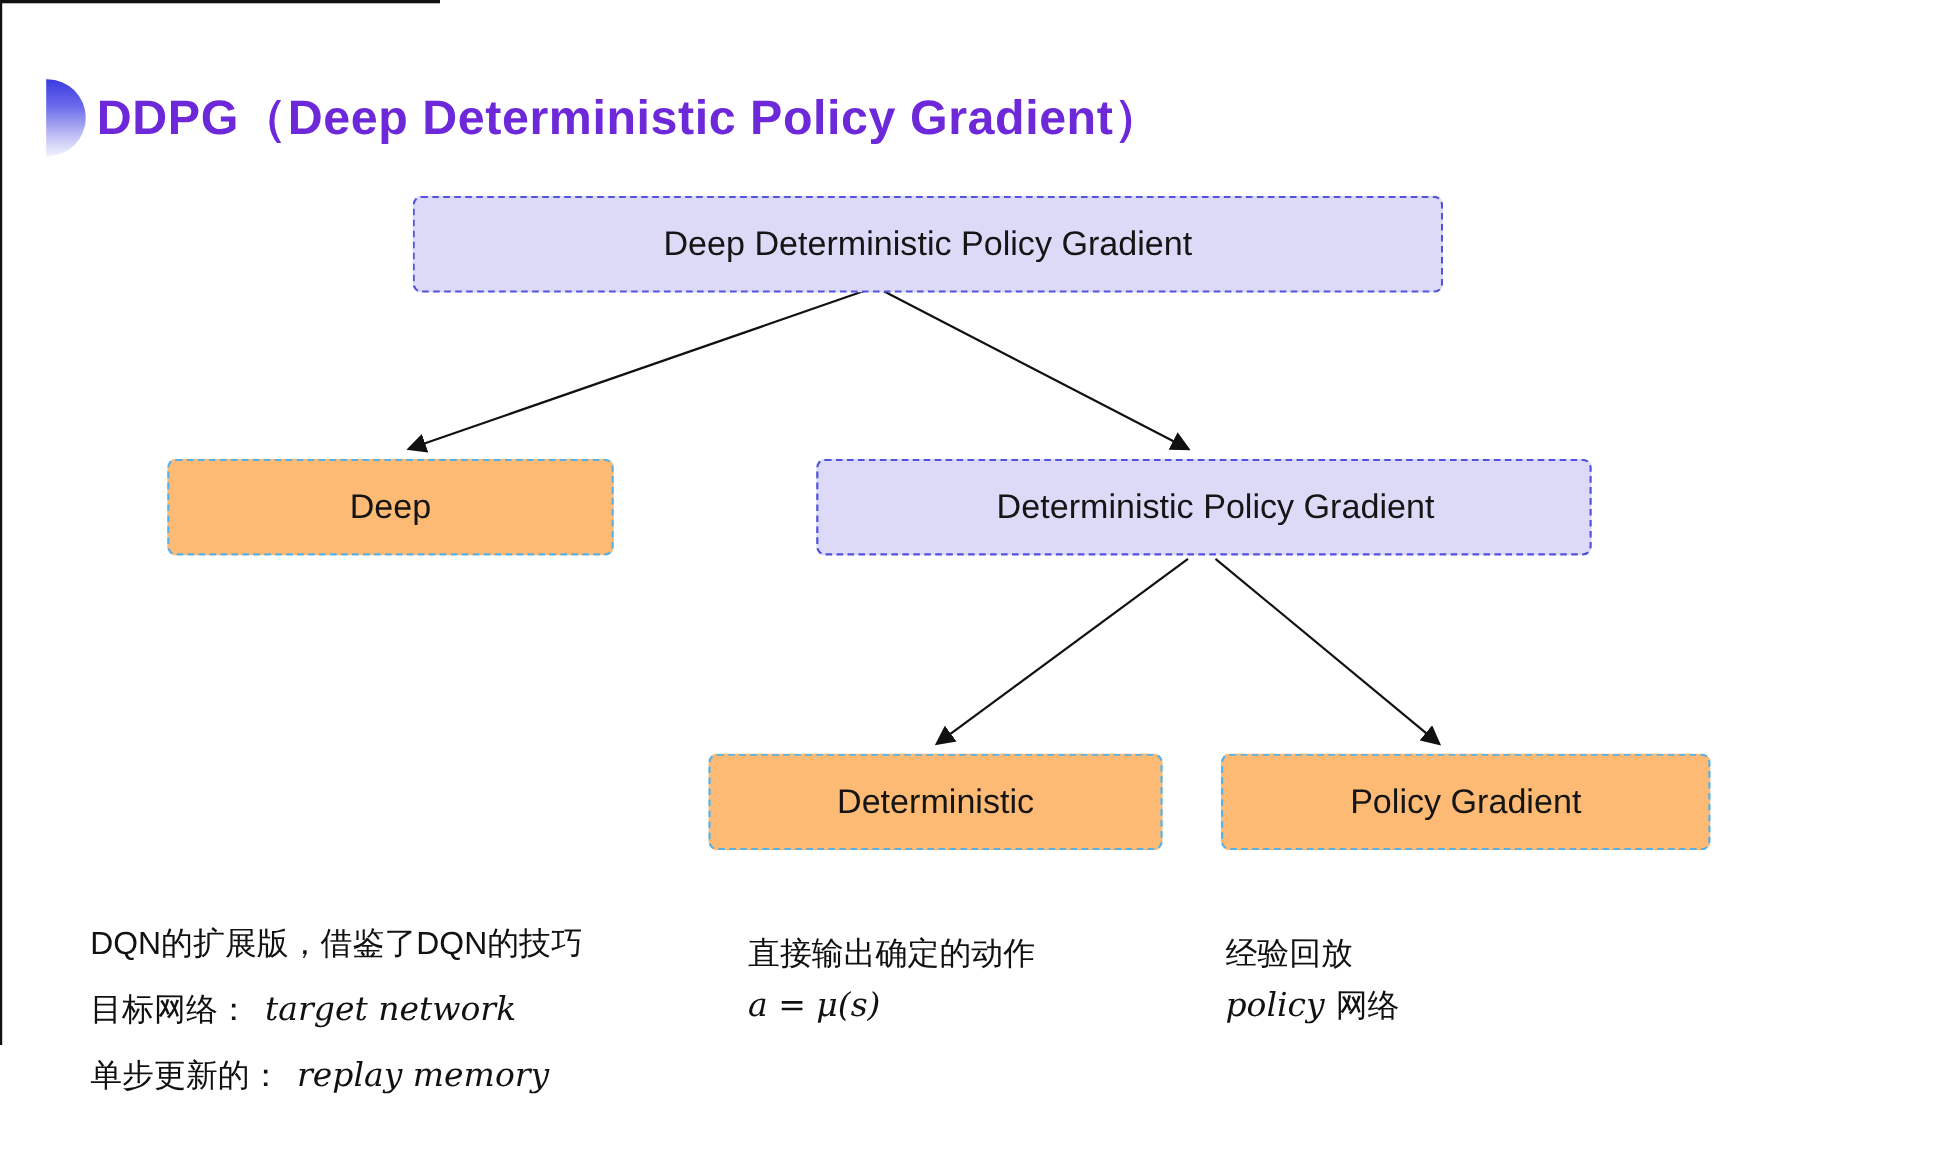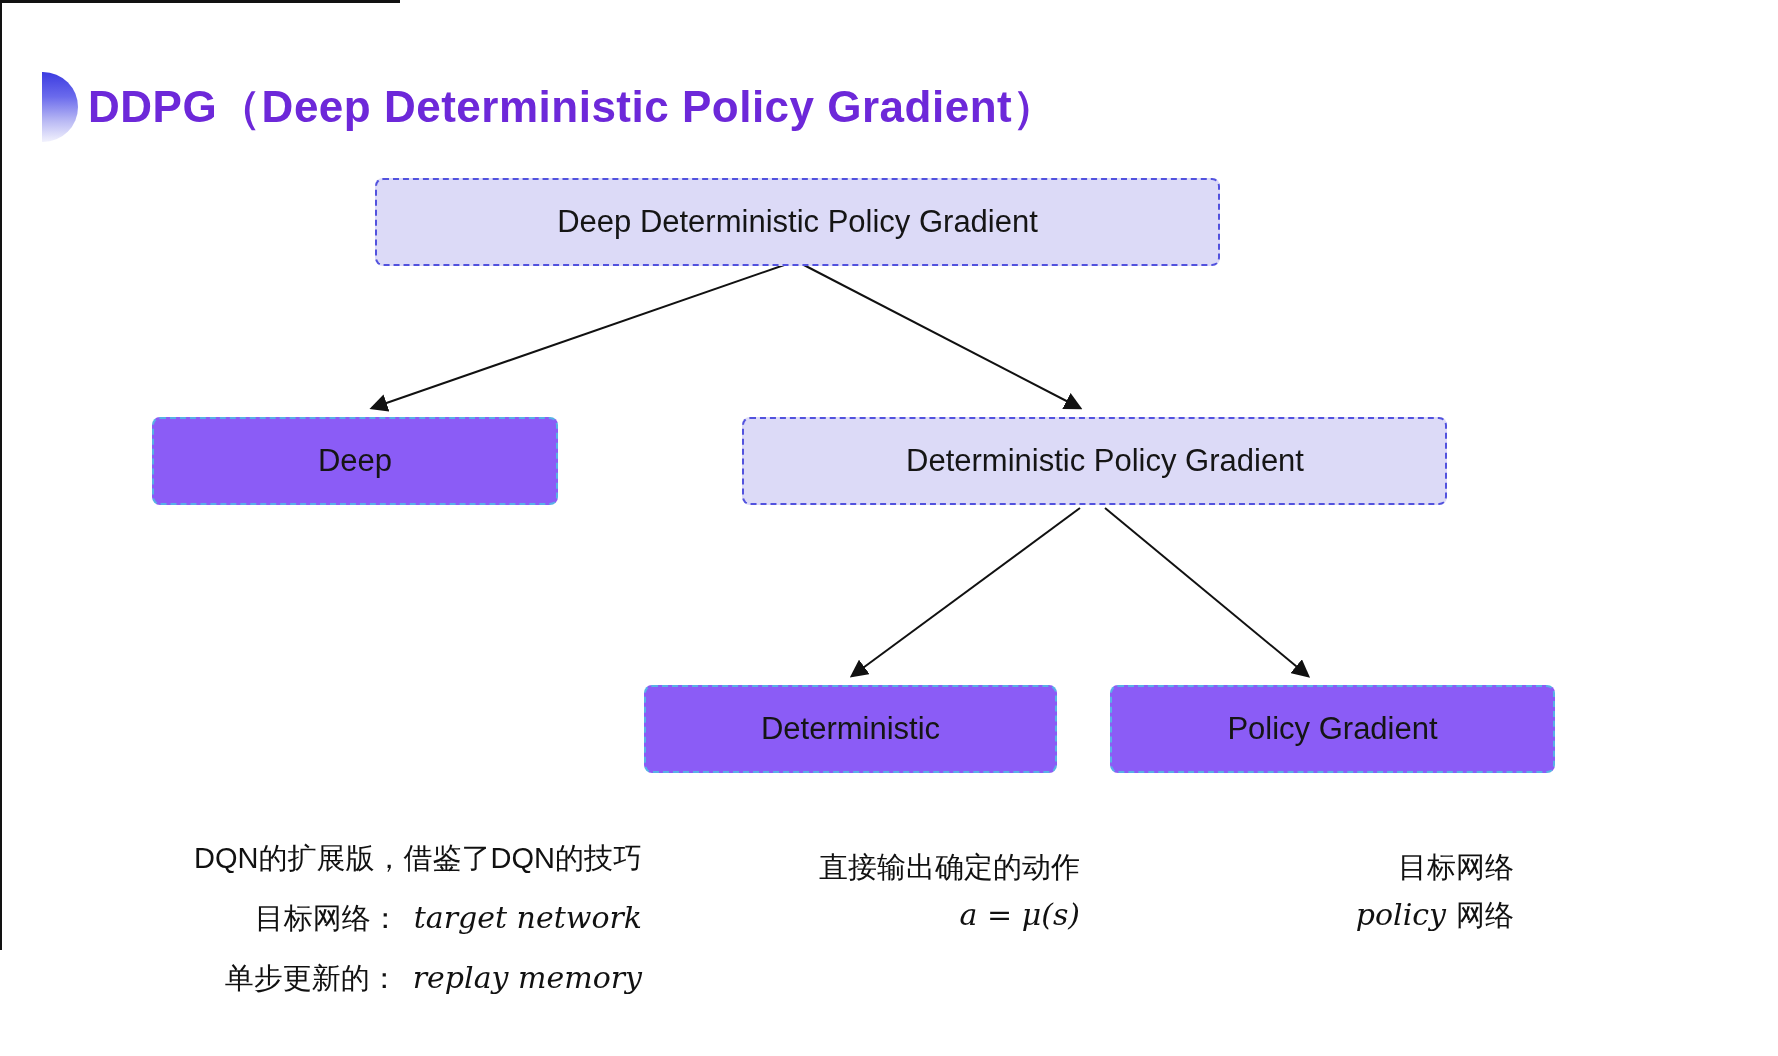--- a/index.html
+++ b/index.html
@@ -49,39 +49,39 @@
     position: absolute;
     display: flex; align-items: center; justify-content: center;
     border-radius: 8px;
     border: 2px dashed;
     font-size: 31px;
     font-weight: 500;
     color: #151515;
     text-align: center;
   }
   .node.purple { background: #dcdaf7; border-color: #5252de; }
-  .node.cyan   { background: #8b5cf6; border-color: #58b1e6; }
+  .node.cyan   { background: #fdba74; border-color: #58b1e6; }
 
-  .node-root { left: 375px; top: 178px; width: 845px; height: 88px; }
+  .node-root { left: 375px; top: 178px; width: 937px; height: 88px; }
   .node-deep { left: 152px; top: 417px; width: 406px; height: 88px; }
   .node-dpg  { left: 742px; top: 417px; width: 705px; height: 88px; padding-left: 21px; }
   .node-det  { left: 627px; top: 685px; width: 413px; height: 88px; margin-left: 17px; }
   .node-pg   { left: 1110px; top: 685px; width: 445px; height: 88px; }
 
   
   .connectors {
     position: absolute; left: 0; top: 0;
     width: 1778px; height: 1056px;
     pointer-events: none;
   }
 
   
   .note {
     position: absolute;
-    text-align: right;
+    text-align: left;
     color: #111111;
     font-size: 29px;
     font-weight: 500;
   }
   .note-deep { left: 82px; top: 828px; width: 560px; }
   .note-deep .note-line { line-height: 60px; white-space: nowrap; }
   .note-det  { left: 680px; top: 843px; width: 400px; }
   .note-det .note-line { line-height: 48px; white-space: nowrap; }
   .note-pg   { left: 1114px; top: 843px; width: 400px; }
   .note-pg .note-line { line-height: 48px; white-space: nowrap; }
@@ -149,19 +149,19 @@
       <span>单步更新的：</span><span class="serif-italic gap-left">replay memory</span>
     </div>
   </div>
 
   <div class="note note-det">
     <div class="note-line">直接输出确定的动作</div>
     <div class="note-line serif-italic">a = μ(s)</div>
   </div>
 
   <div class="note note-pg">
-    <div class="note-line">目标网络</div>
+    <div class="note-line">经验回放</div>
     <div class="note-line">
       <span class="serif-italic gap-right">policy</span><span>网络</span>
     </div>
   </div>
 
 </div>
 
 </body></html>

